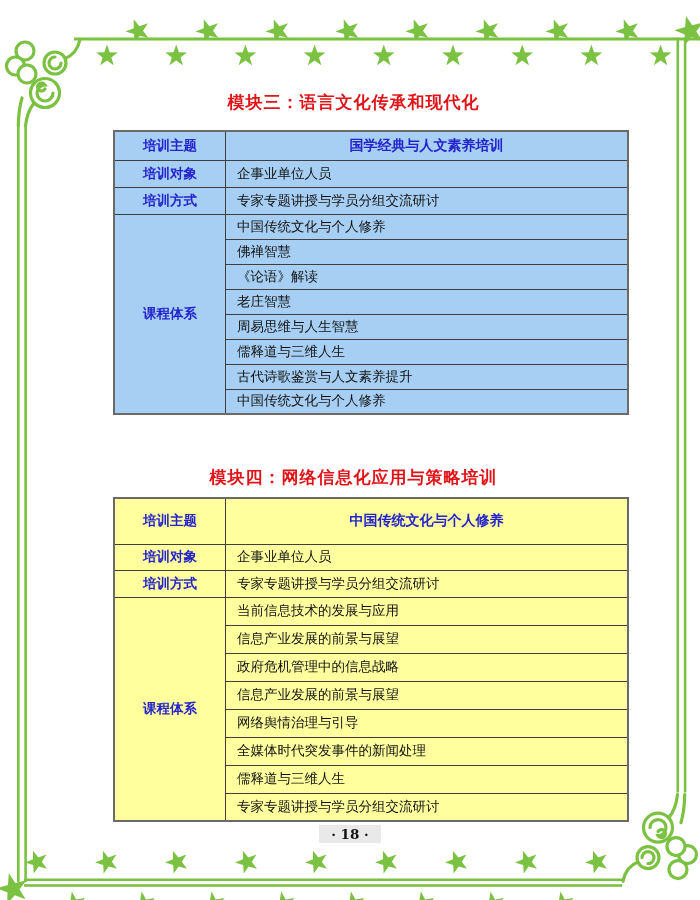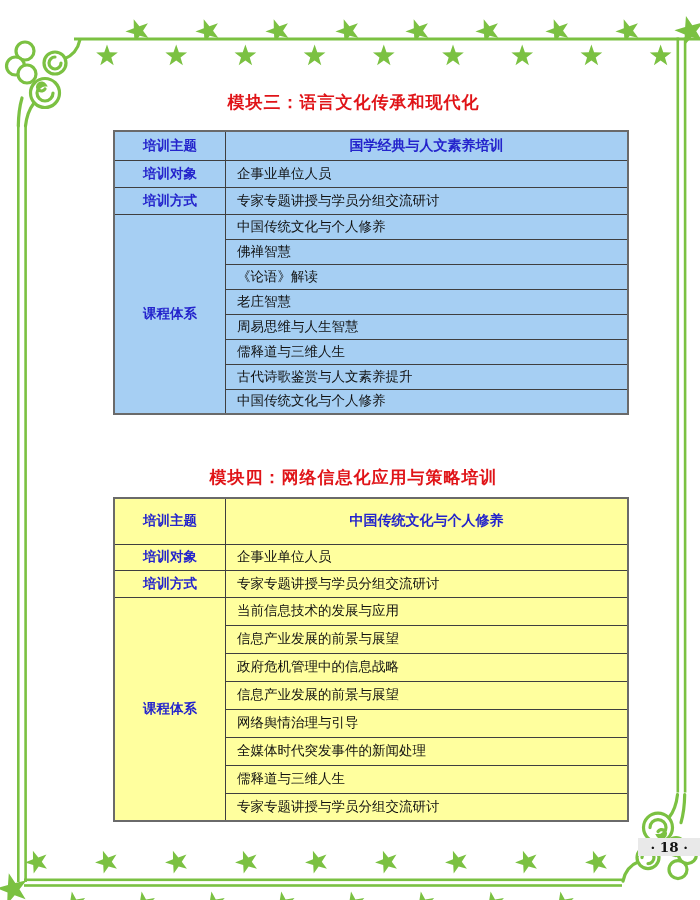--- a/index.html
+++ b/index.html
@@ -25,21 +25,21 @@
   table.tbl th{width:110px;font-family:"DejaVu Sans","Liberation Sans",sans-serif;
                font-weight:bold;color:var(--blue);text-align:center;padding:0;font-size:13.5px;}
   table.tbl td{padding:0 4px 0 11px;text-align:left;vertical-align:middle;}
   table.tbl td.theme{font-family:"DejaVu Sans","Liberation Sans",sans-serif;
                      font-weight:bold;color:var(--blue);text-align:center;padding:0;font-size:14px;}
   .t3{top:130px;} .t3 td,.t3 th{background:var(--blue-bg);}
   .t3 tr{height:25px;} .t3 tr.r1{height:29px;} .t3 tr.r2,.t3 tr.r3{height:27px;}
   .t4{top:497px;} .t4 td,.t4 th{background:var(--yellow-bg);}
   .t4 tr{height:28px;} .t4 tr.r1{height:46px;} .t4 tr.r2{height:26px;} .t4 tr.r3{height:27px;}
   #title3{top:91px;} #title4{top:466px;}
-  .pagenum{position:absolute;top:824px;left:0;width:700px;text-align:right;margin-top:13px;}
+  .pagenum{position:absolute;top:824px;left:0;width:700px;text-align:center;}
   .pagenum span{display:inline-block;background:var(--pgbg);padding:1px 12px;
                 font-weight:bold;font-size:13.5px;color:#111;}
 </style>
 </head>
 <body>
 
 <svg id="frame" width="700" height="900" viewBox="0 0 700 900">
   <defs>
     <path id="st" d="M0,-12 L2.82,-3.88 L11.41,-3.71 L4.57,1.48 L7.05,9.71 L0,4.8 L-7.05,9.71 L-4.57,1.48 L-11.41,-3.71 L-2.82,-3.88 Z"></path>
     <clipPath id="clipTop">

